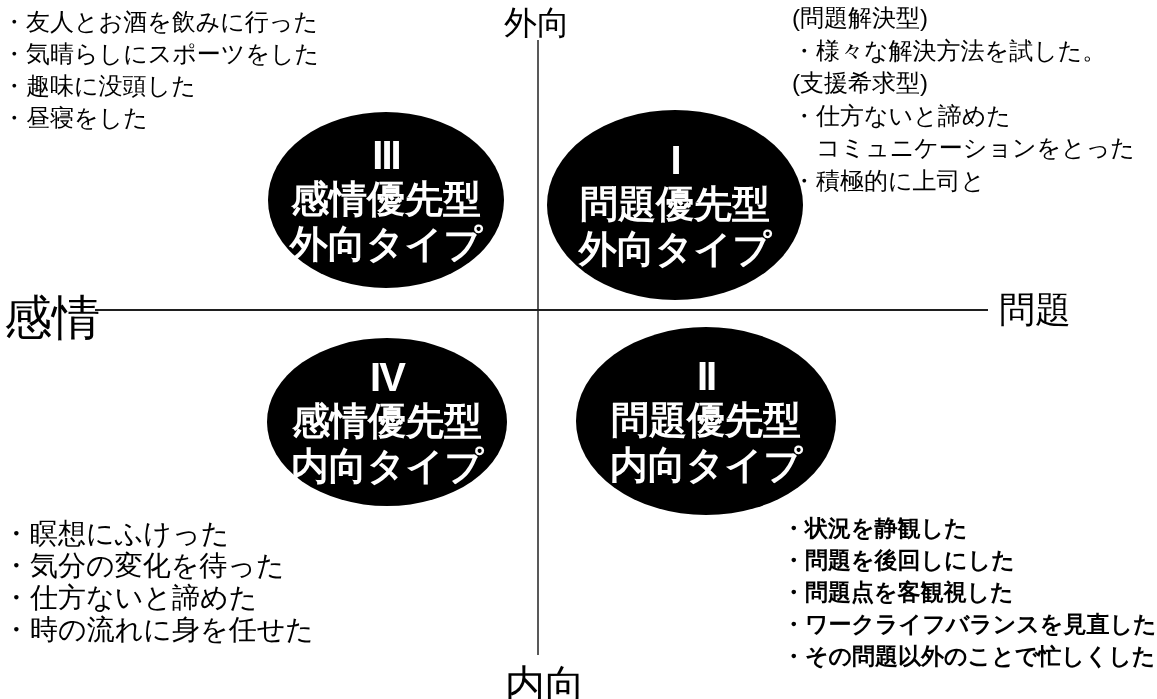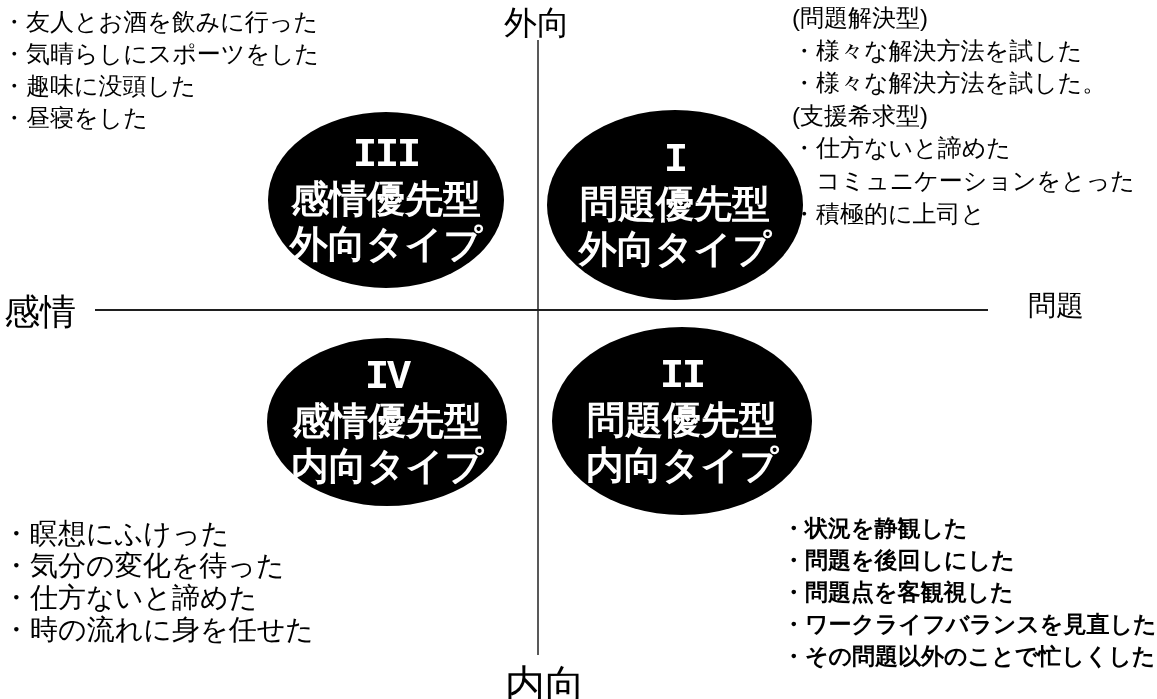--- a/index.html
+++ b/index.html
@@ -31,41 +31,41 @@
   
   .axis-label {
     position: absolute;
     white-space: nowrap;
     color: #000000;
     font-weight: 500;
     line-height: 1;
   }
   #axis-top    { left: 504px; top: 6px;   font-size: 33px; }
   #axis-bottom { left: 505px; top: 664px; font-size: 40px; }
-  #axis-left   { left: 4px;   top: 294px; font-size: 36px; text-align: right; }
-  #axis-right  { left: 999px; top: 292px; font-size: 28px; margin-left: 29px; }
+  #axis-left   { left: 4px;   top: 294px; font-size: 48px; text-align: right; }
+  #axis-right  { left: 999px; top: 292px; font-size: 36px; }
   
   .ellipse {
     position: absolute;
     background: #000000;
     border-radius: 50%;
     display: flex;
     flex-direction: column;
     align-items: center;
     justify-content: center;
     color: #ffffff;
     text-align: center;
     font-weight: 700;
   }
   #ellipse-q3 { left: 268px; top: 112px; width: 236px; height: 176px; }
   #ellipse-q1 { left: 547px; top: 110px; width: 256px; height: 190px; }
   #ellipse-q4 { left: 267px; top: 338px; width: 240px; height: 168px; }
-  #ellipse-q2 { left: 552px; top: 327px; width: 260px; height: 188px; }
+  #ellipse-q2 { left: 576px; top: 327px; width: 260px; height: 188px; }
   .numeral {
-    font-family: Liberation Mono, monospace;
+    font-family: Liberation Sans, sans-serif;
     font-size: 40px;
     line-height: 1.08;
     letter-spacing: -2px;
     font-weight: 700;
   }
   .ellipse-line {
     font-size: 38px;
     line-height: 1.18;
     white-space: nowrap;
     font-weight: 700;
@@ -122,21 +122,20 @@
 
   <div id="list-tl" class="corner-list">
     <div class="li">・友人とお酒を飲みに行った</div>
     <div class="li">・気晴らしにスポーツをした</div>
     <div class="li">・趣味に没頭した</div>
     <div class="li">・昼寝をした</div>
   </div>
 
   <div id="list-tr" class="corner-list">
     <div class="li">(問題解決型)</div>
-    <div class="li">・様々な解決方法を試した</div>
     <div class="li">・様々な解決方法を試した。</div>
     <div class="li">(支援希求型)</div>
     <div class="li">・仕方ないと諦めた</div>
     <div class="li">　コミュニケーションをとった</div>
     <div class="li">・積極的に上司と</div>
   </div>
 
   <div id="list-bl" class="corner-list">
     <div class="li">・瞑想にふけった</div>
     <div class="li">・気分の変化を待った</div>

